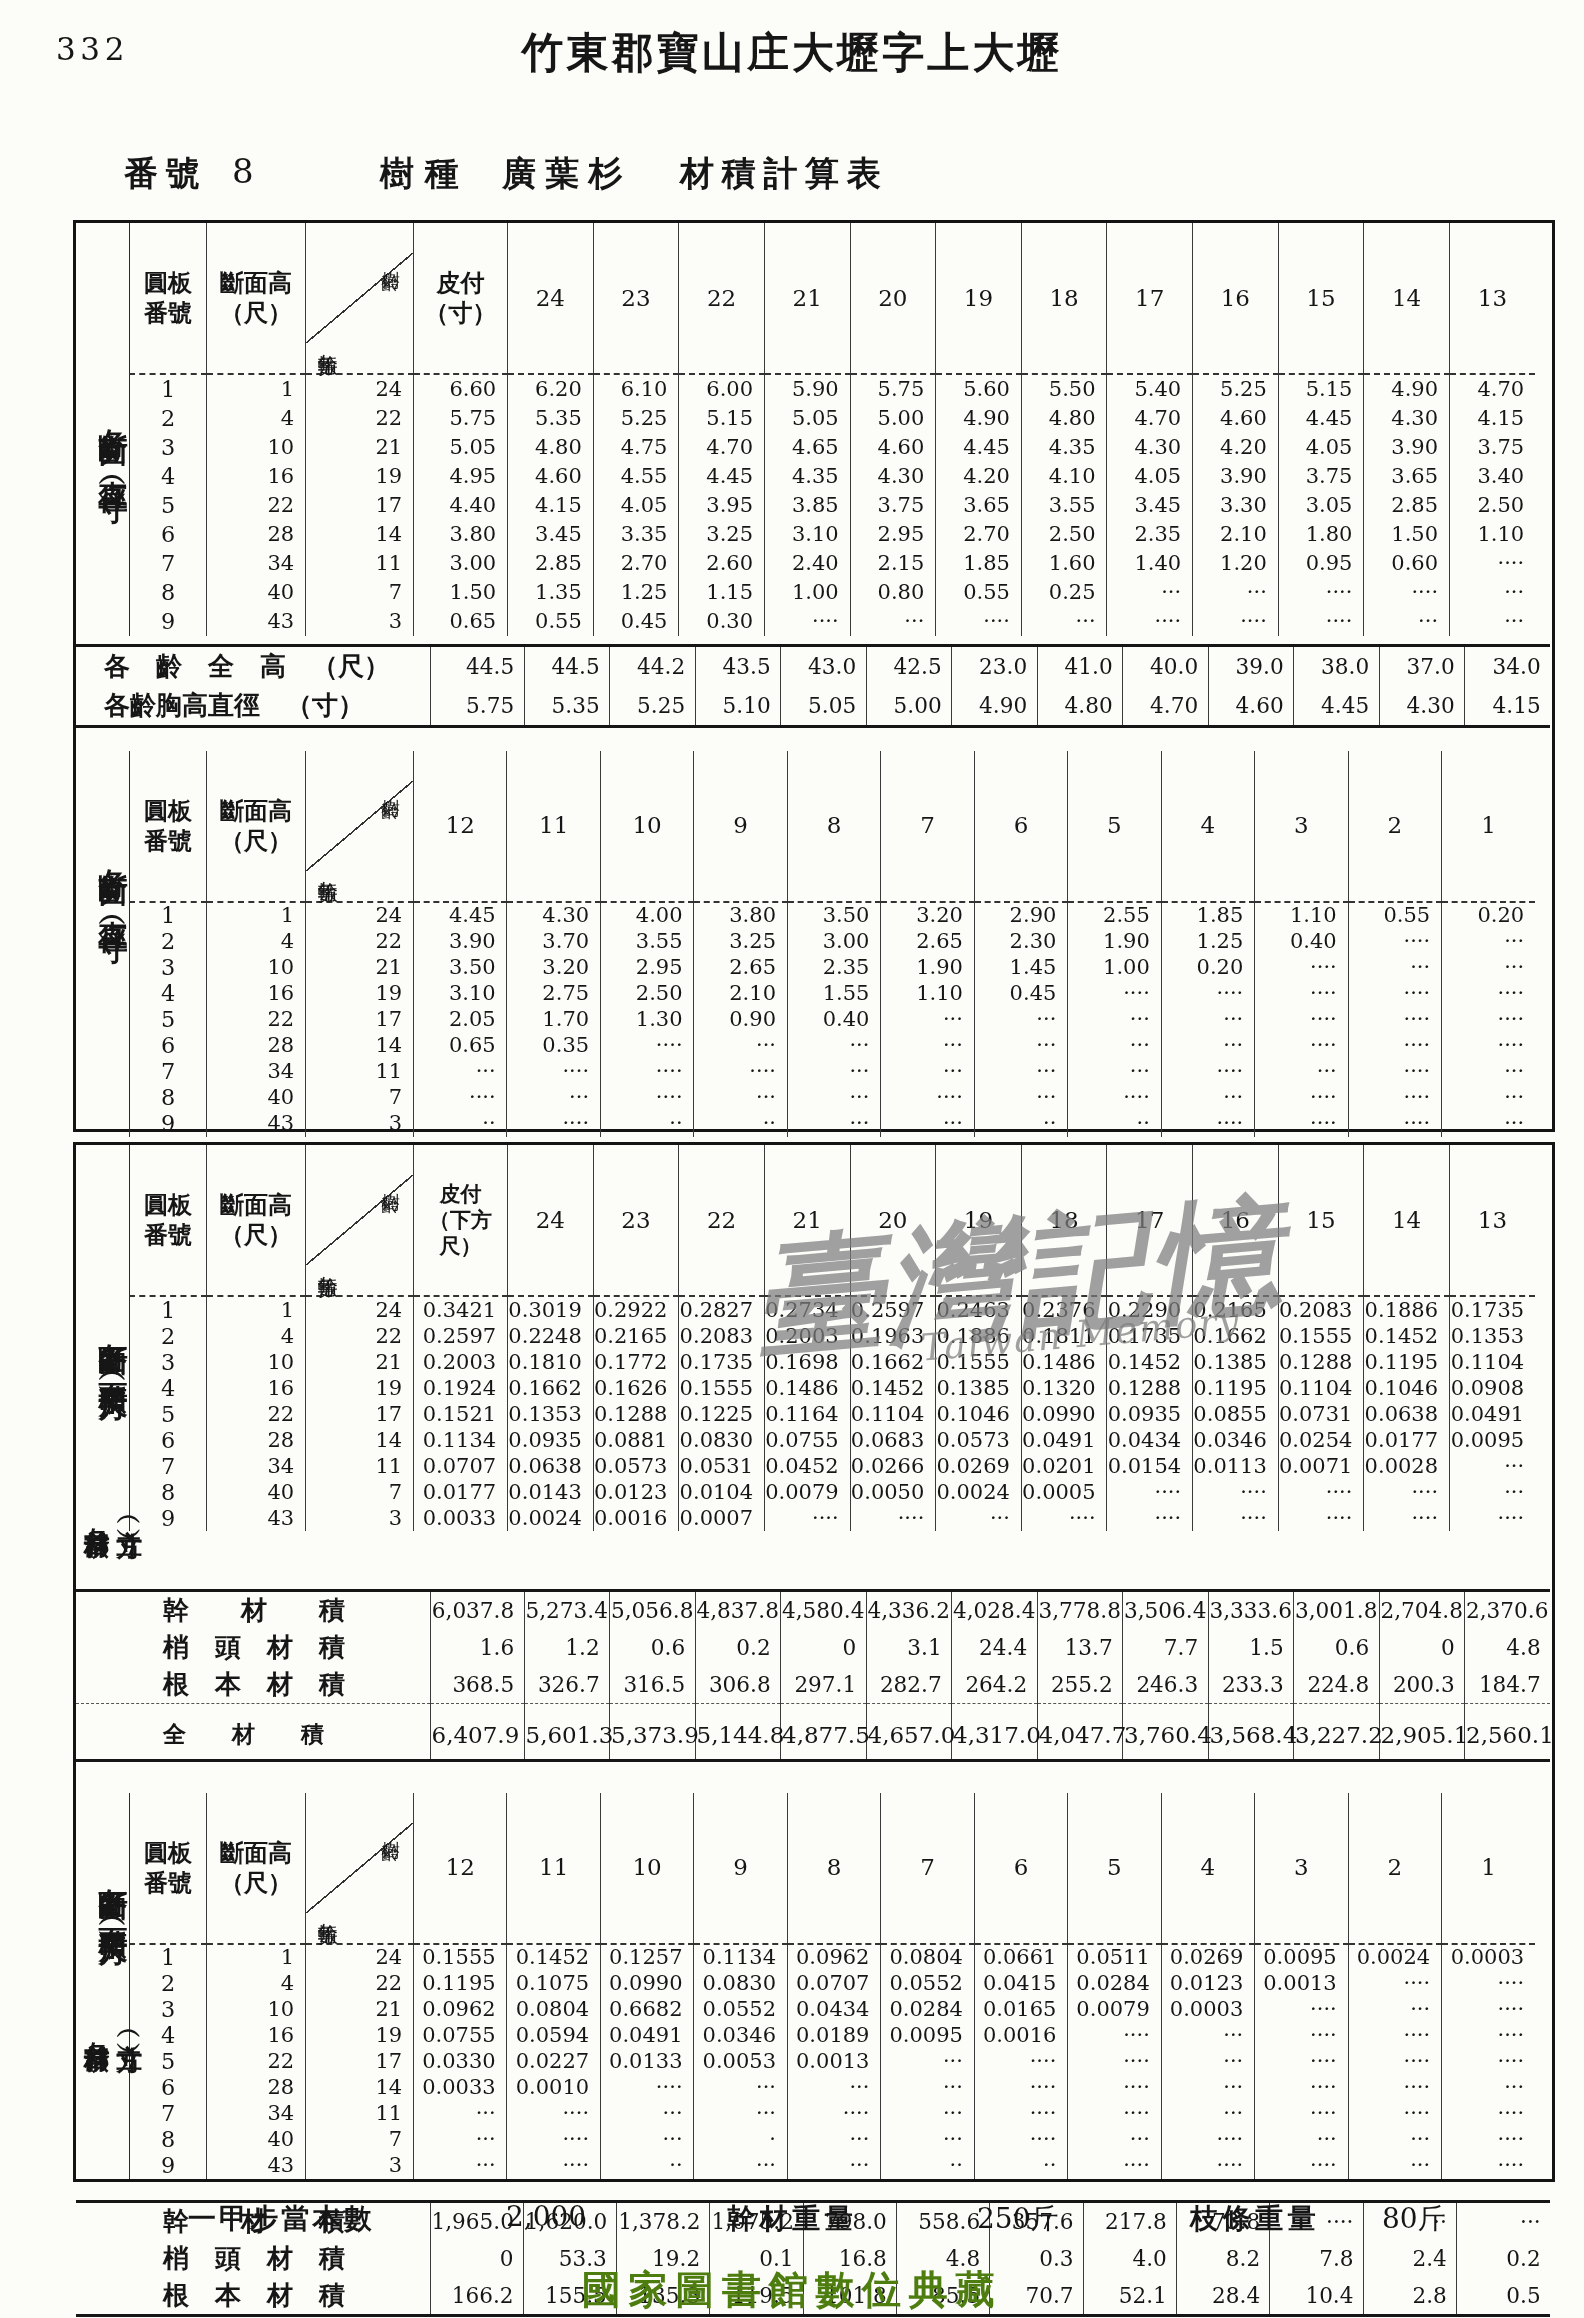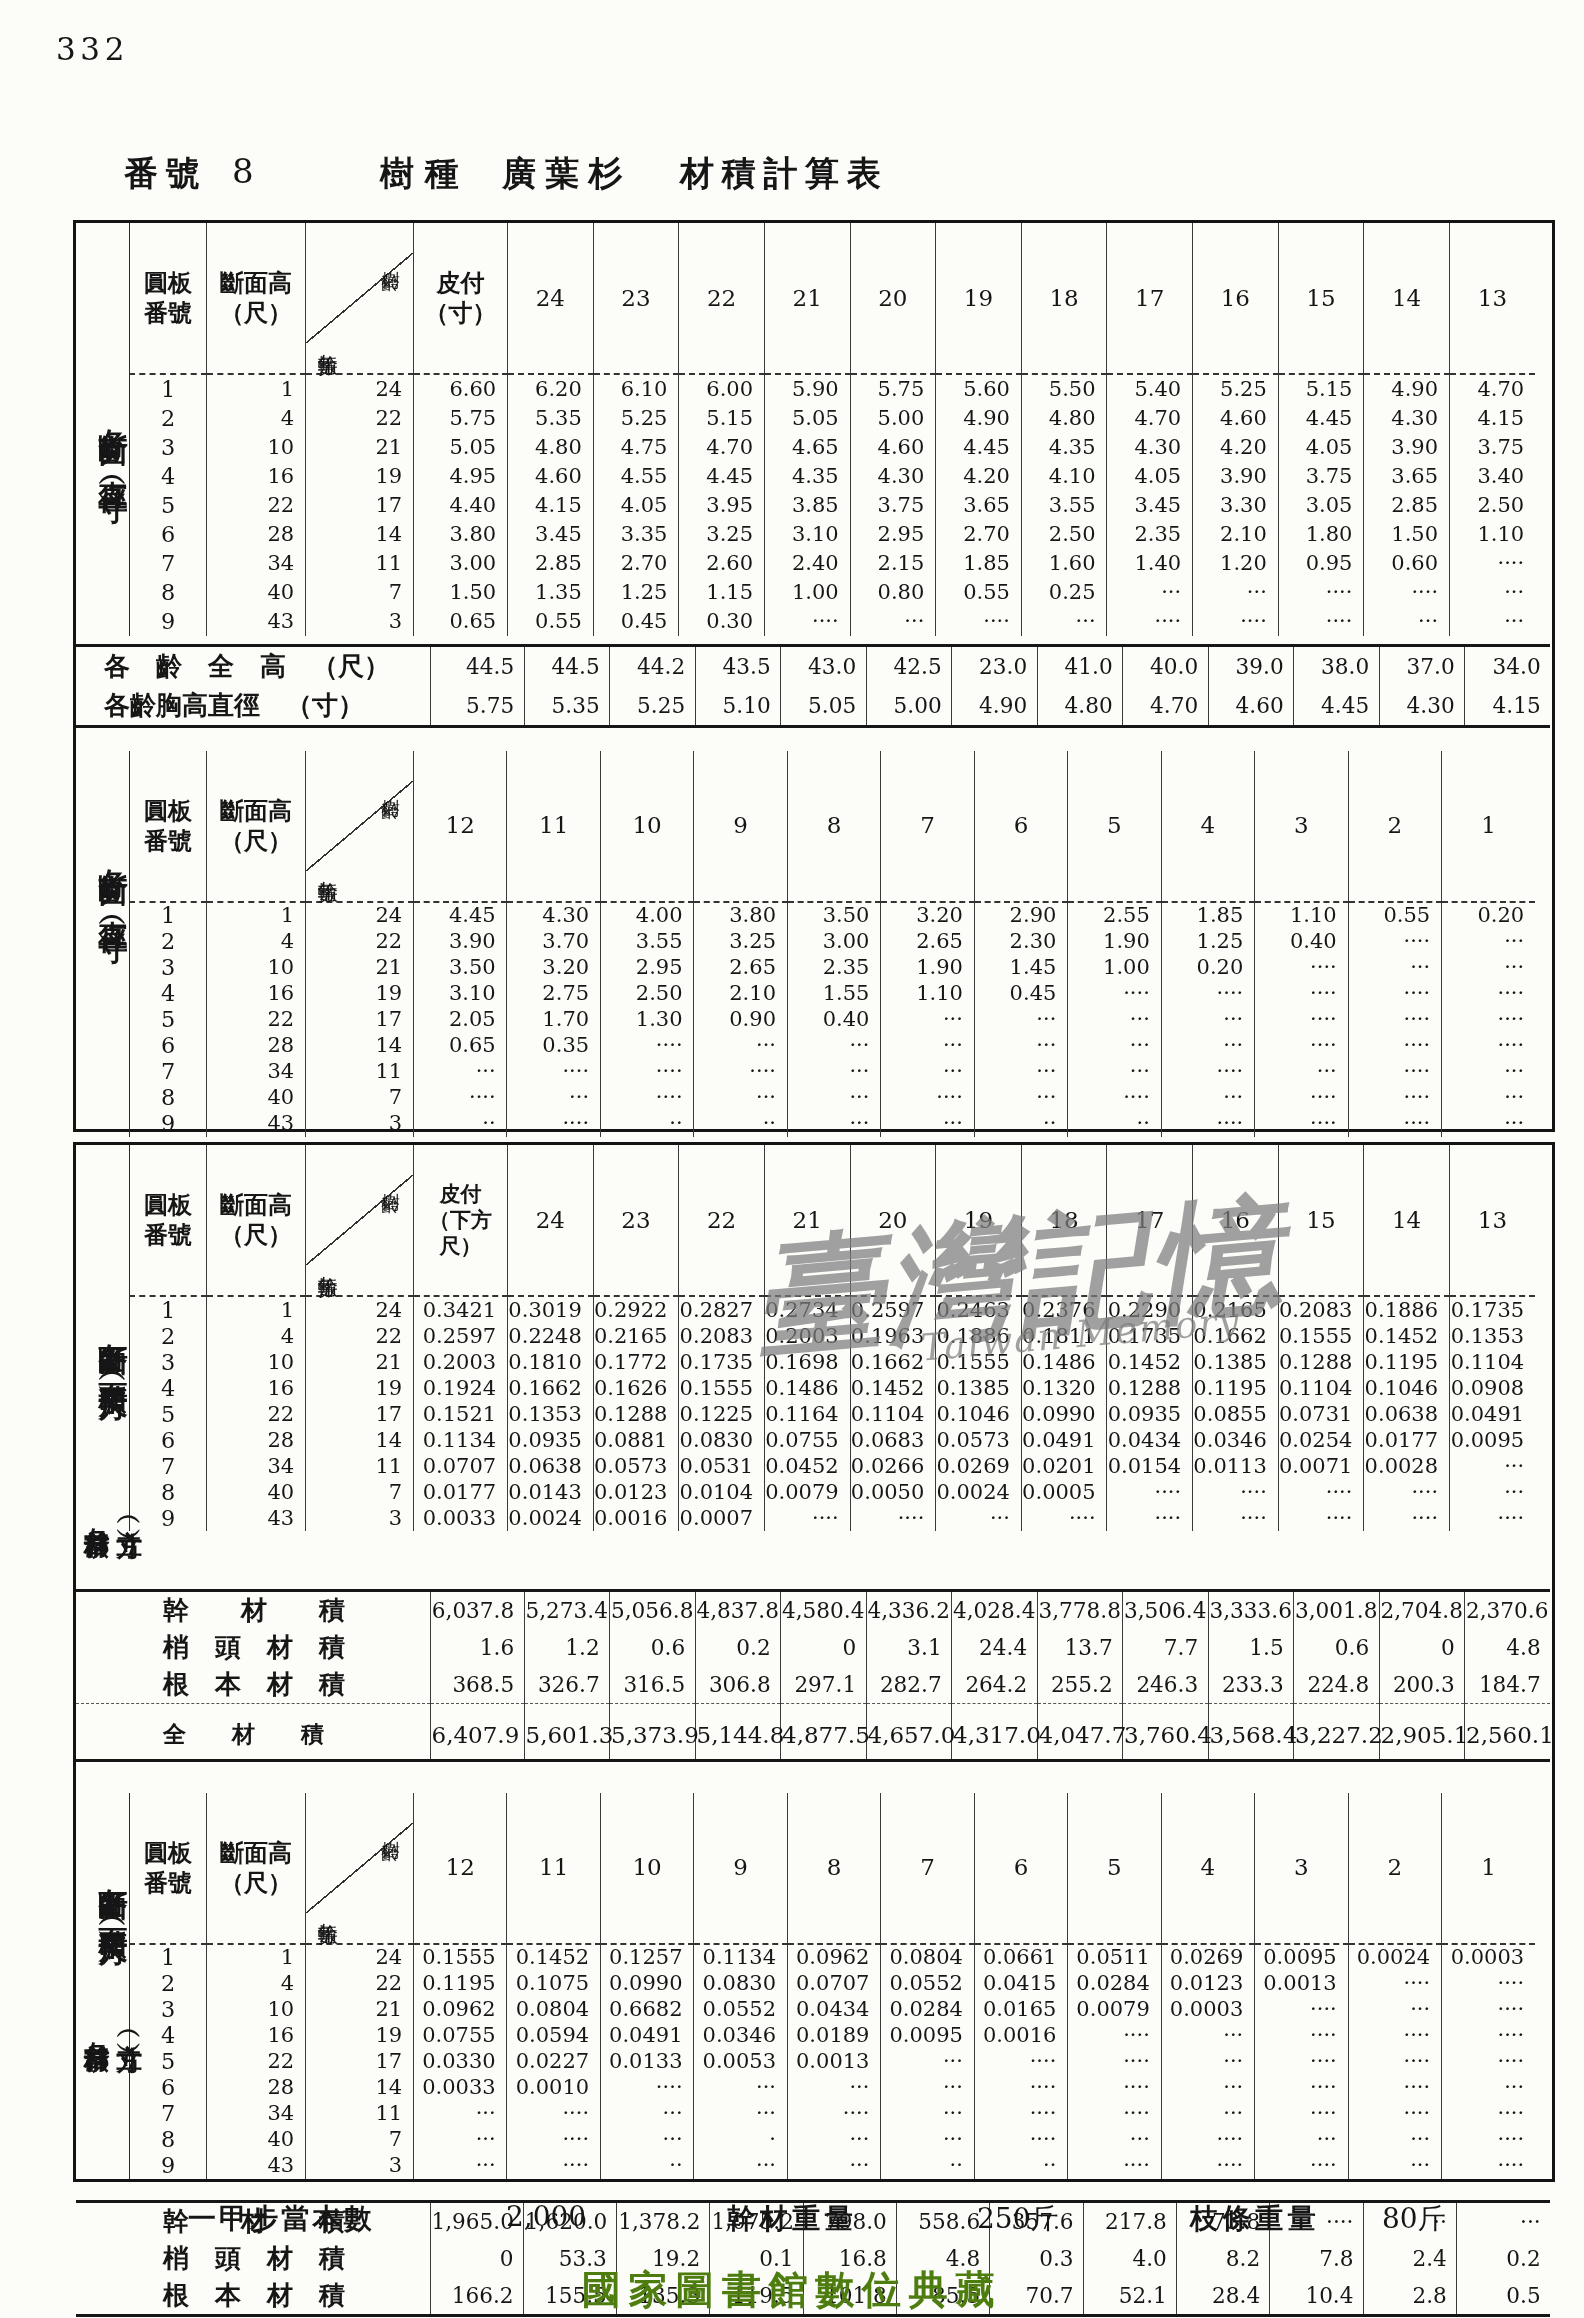--- a/index.html
+++ b/index.html
@@ -68,20 +68,21 @@
   #tm-wm .eng{display:block;margin:-21.6px 0 0 162px;font-size:37px;letter-spacing:1.5px;}
   #lib-wm{position:absolute;top:2263px;left:0;width:100%;text-align:center;z-index:9;
           color:#4d7c0f;font-size:39px;font-weight:bold;letter-spacing:7.7px;pointer-events:none;}
 </style>
 </head>
 <body>
 
 <div id="page">
 
   <div id="page-number">332</div>
+  <div id="doc-title">竹東郡寶山庄大壢字上大壢</div>
 
   <div id="fields">
     <span class="f" id="f-no-label">番號</span>
     <span class="f" id="f-no-value">8</span>
     <span class="f" id="f-sp-label">樹種</span>
     <span class="f" id="f-sp-value">廣葉杉</span>
     <span class="f" id="f-tbl-label">材積計算表</span>
   </div>
 
   <div class="block" id="blockA">

